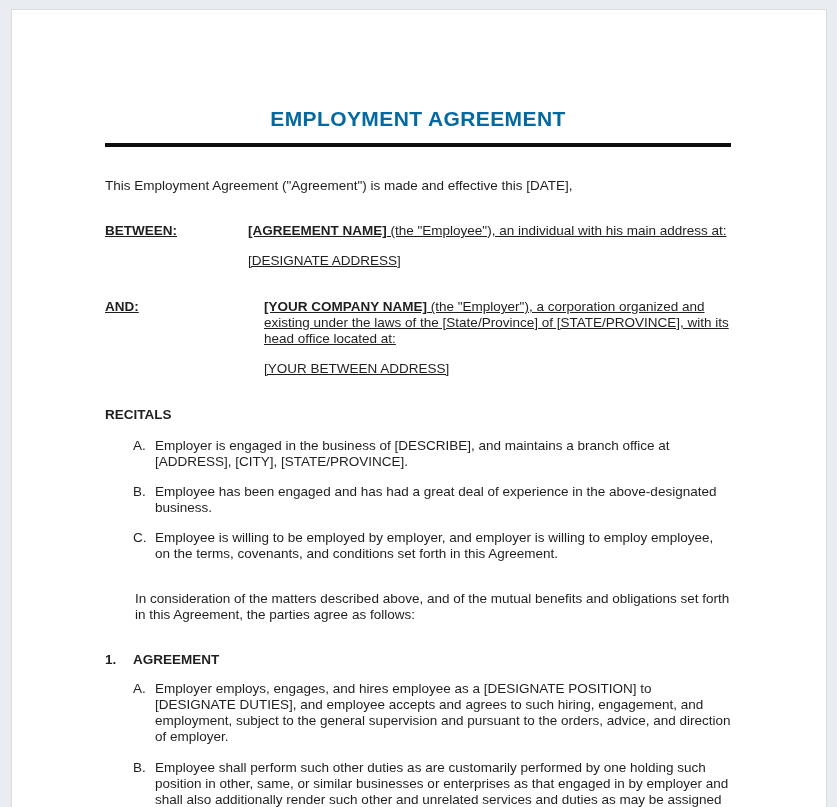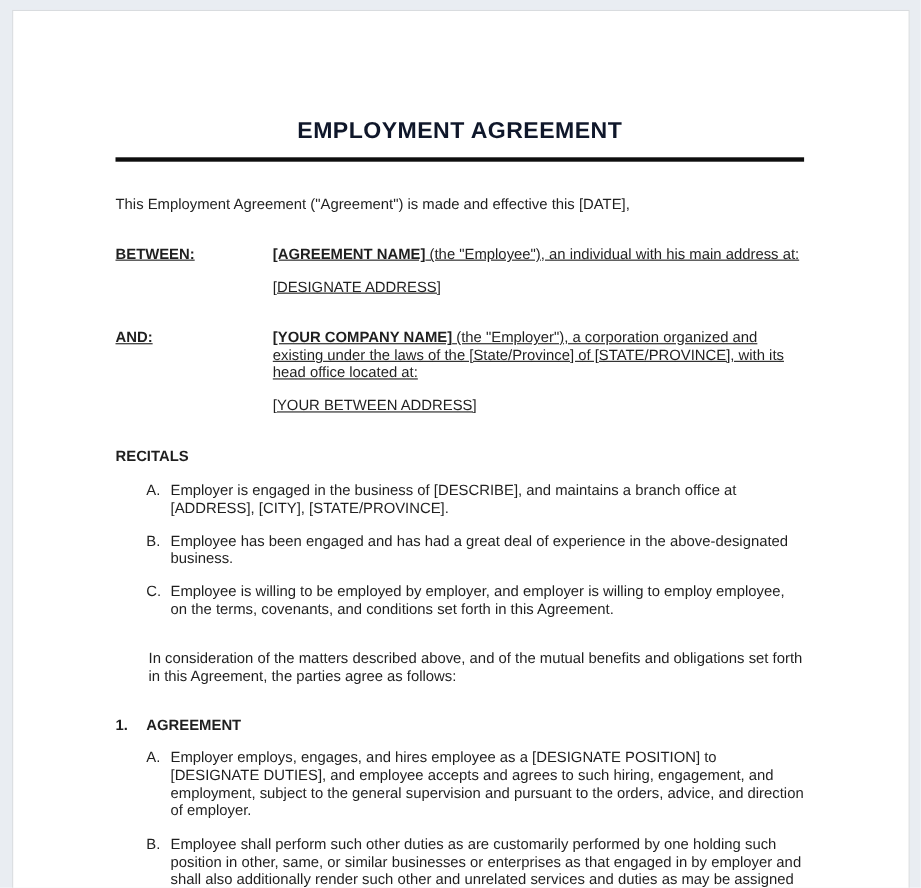--- a/index.html
+++ b/index.html
@@ -27,35 +27,35 @@
   }
   .content {
     padding: 98px 95px 0 93px;
   }
   .doc-title {
     text-align: center;
     font-size: 21px;
     line-height: 21px;
     font-weight: 700;
     letter-spacing: 0.4px;
-    color: #0f172a;
+    color: #0369a1;
   }
   .title-rule {
     height: 4px;
     background: #0e0e0e;
     margin-top: 14px;
   }
   .body-text, .party, .list-item, .doc-heading, .section-heading {
     font-size: 13.5px;
     line-height: 16px;
   }
   .intro { margin-top: 31px; }
   .party { display: flex; text-decoration: underline; }
   .party-between { margin-top: 29px; }
-  .party-and { margin-top: 30px; }
+  .party-and { margin-top: 30px; gap: 16px; }
   .party-label {
     flex: none;
     width: 143px;
     font-weight: 700;
   }
   .party-body { flex: 1; }
   .party-lead strong { font-weight: 700; }
   .party-address { margin-top: 14px; }
   .doc-heading {
     font-weight: 700;

